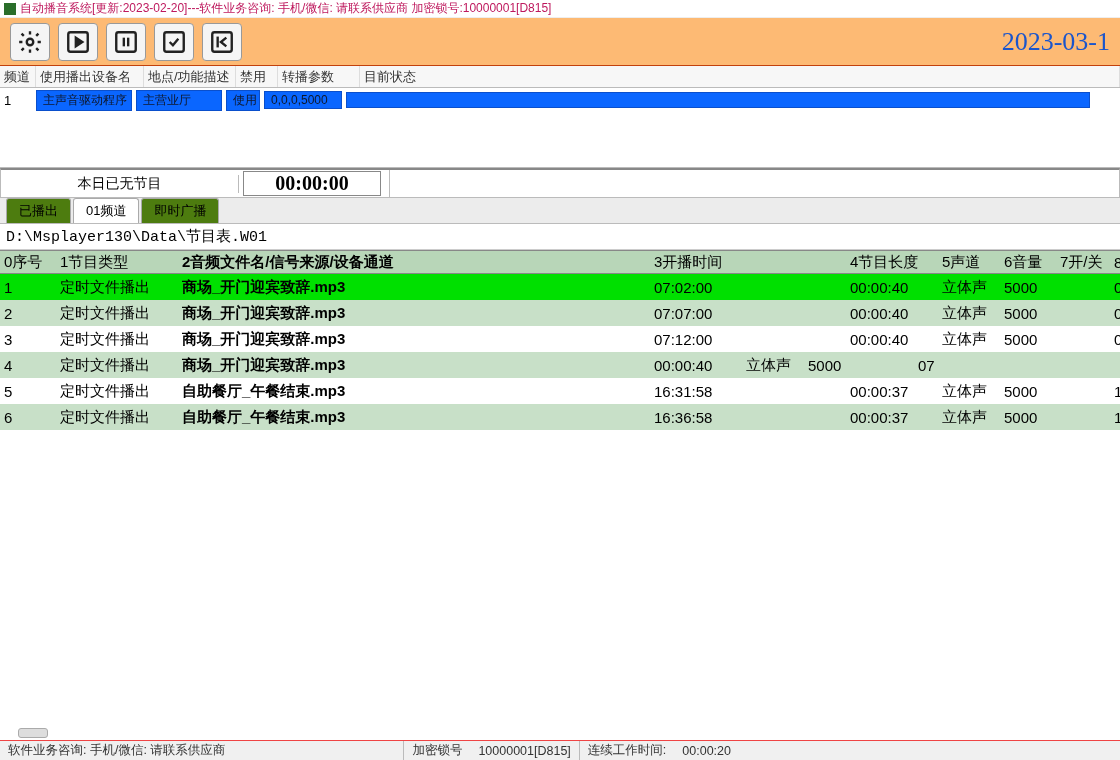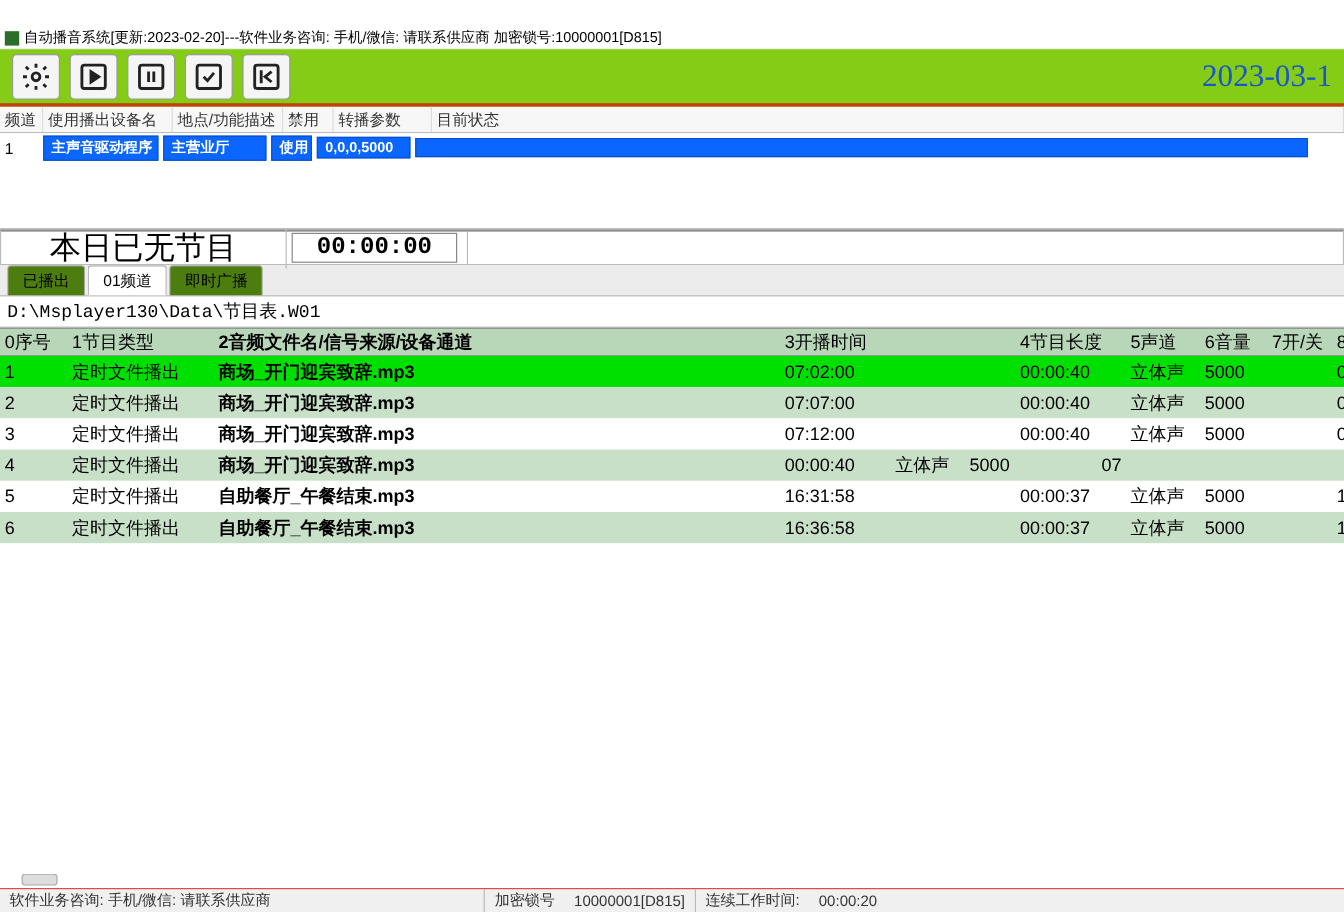--- a/index.html
+++ b/index.html
@@ -1,32 +1,32 @@
 <!DOCTYPE html>
 <html><head>
 <meta charset="utf-8">
 <style>
   * { box-sizing: border-box; margin: 0; padding: 0; }
   html, body { width: 1120px; height: 760px; font-family: "Microsoft YaHei", Arial, sans-serif; font-size: 13px; overflow: hidden; background: #fff; }
-  .titlebar { height: 18px; background: #fff; border-bottom: 1px solid #eee; display: flex; align-items: center; padding-left: 4px; color: #000000; font-size: 12px; margin-top: 23px; }
+  .titlebar { height: 18px; background: #fff; border-bottom: 1px solid #eee; display: flex; align-items: center; padding-left: 4px; color: #be185d; font-size: 12px; }
   .titlebar .app-icon { width: 12px; height: 12px; background: #2a6e2a; margin-right: 4px; }
-  .toolbar-row { height: 48px; background: #84cc16; border-bottom: 3px solid #c2410c; display: flex; align-items: center; padding: 0 10px; justify-content: space-between; text-align: center; }
+  .toolbar-row { height: 48px; background: #fdba74; border-bottom: 1px solid #c2410c; display: flex; align-items: center; padding: 0 10px; justify-content: space-between; text-align: center; }
   .toolbar-left { display: flex; gap: 8px; align-items: center; }
   .tool-btn { width: 40px; height: 38px; background: #f5f5f5; border: 1px solid #999; border-radius: 4px; display: flex; align-items: center; justify-content: center; cursor: pointer; }
   .tool-btn svg { width: 26px; height: 26px; stroke: #222; stroke-width: 2.2; fill: none; }
   .date-big { color: #1a55cc; font-size: 26px; font-family: Georgia, serif; white-space: nowrap; }
   .device-header { display: flex; background: #f7f7f7; border-bottom: 1px solid #bbb; font-size: 13px; color: #333; height: 22px; }
   .device-header > div { padding: 2px 4px; border-right: 1px solid #ddd; }
   .device-area { height: 80px; background: #fff; border-bottom: 1px solid #bbb; position: relative; }
   .device-row { display: flex; position: absolute; top: 2px; left: 0; height: 20px; align-items: center; }
   .dev-idx { width: 36px; padding-left: 4px; font-size: 13px; }
-  .dev-chip { background: #0a66ff; color: #ffffff; font-size: 12px; padding: 1px 6px; margin-right: 4px; border: 1px solid #0a4fcc; white-space: nowrap; font-weight: bold; }
+  .dev-chip { background: #0a66ff; color: #0f172a; font-size: 12px; padding: 1px 6px; margin-right: 4px; border: 1px solid #0a4fcc; white-space: nowrap; }
   .status-row { display: flex; align-items: center; background: #fff; border: 1px solid #bbb; border-top: 2px solid #888; height: 30px; }
-  .status-msg { flex: 0 0 238px; text-align: center; font-size: 26px; font-family: SimSun, serif; border-right: 1px solid #bbb; }
-  .status-time { flex: 0 0 138px; text-align: center; font-size: 20px; font-family: Liberation Mono, monospace; font-weight: bold; background: #fff; border: 1px solid #888; margin: 2px 4px; }
+  .status-msg { flex: 0 0 238px; text-align: center; font-size: 14px; font-family: SimSun, serif; border-right: 1px solid #bbb; }
+  .status-time { flex: 0 0 138px; text-align: center; font-size: 20px; font-family: Liberation Serif, serif; font-weight: bold; background: #fff; border: 1px solid #888; margin: 2px 4px; }
   .status-bar-empty { flex: 1; border-left: 1px solid #bbb; height: 100%; margin-left: 4px; }
   .tabs-row { display: flex; background: #ececec; border-bottom: 1px solid #bbb; height: 26px; align-items: flex-end; padding-left: 6px; }
   .tab { padding: 3px 12px; border: 1px solid #aaa; border-bottom: none; background: #4d7c0f; margin-right: 2px; font-size: 13px; cursor: pointer; border-radius: 3px 3px 0 0; }
   .tab.active { background: #fff; }
   .path-row { padding: 3px 6px; font-size: 15px; font-family: "Courier New", SimSun, monospace; border-bottom: 1px solid #ccc; }
   .playlist-head { display: flex; background: #b8d6b8; border-top: 1px solid #888; border-bottom: 1px solid #888; font-size: 15px; height: 24px; align-items: center; }
   .col { padding: 1px 4px; overflow: hidden; white-space: nowrap; }
   .c0 { flex: 0 0 56px; }
   .c1 { flex: 0 0 122px; }
   .c2 { flex: 0 0 472px; font-weight: bold; }

